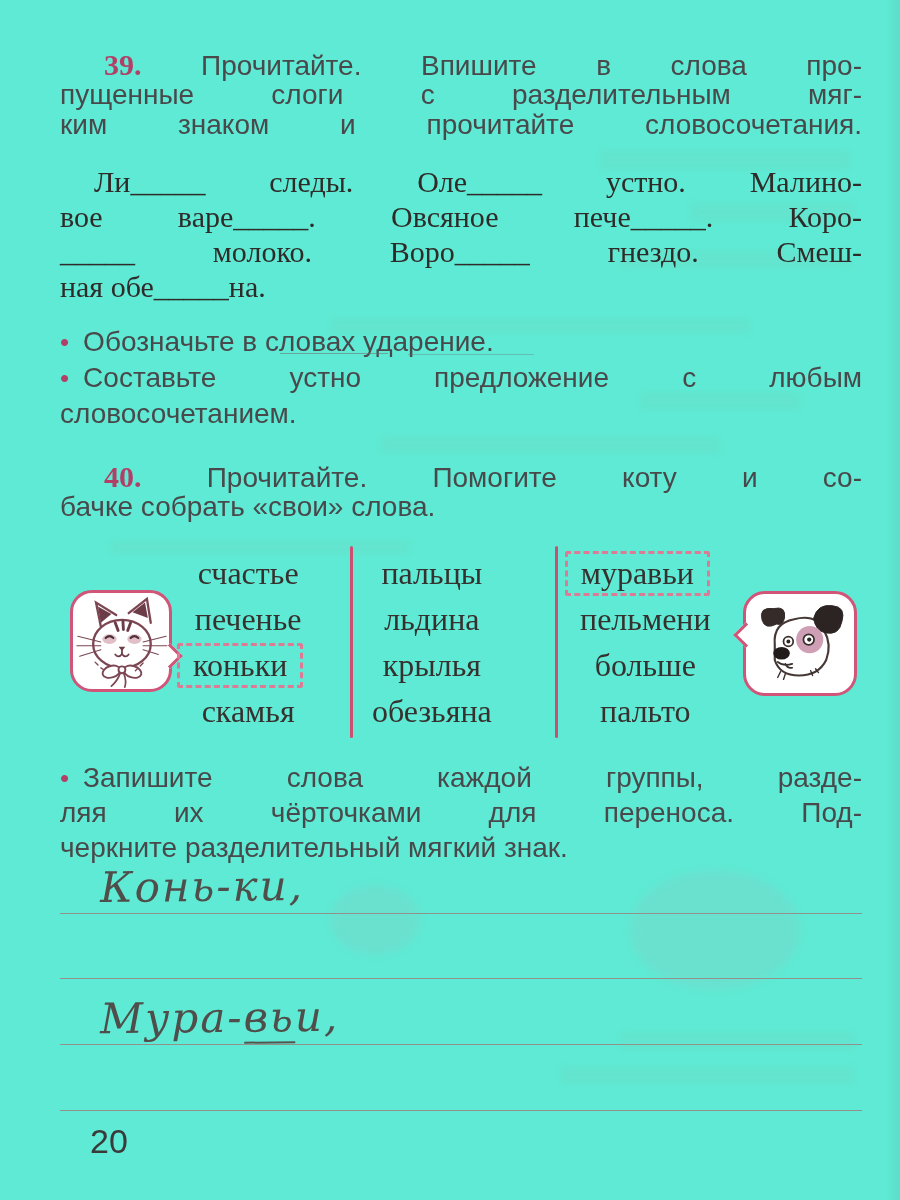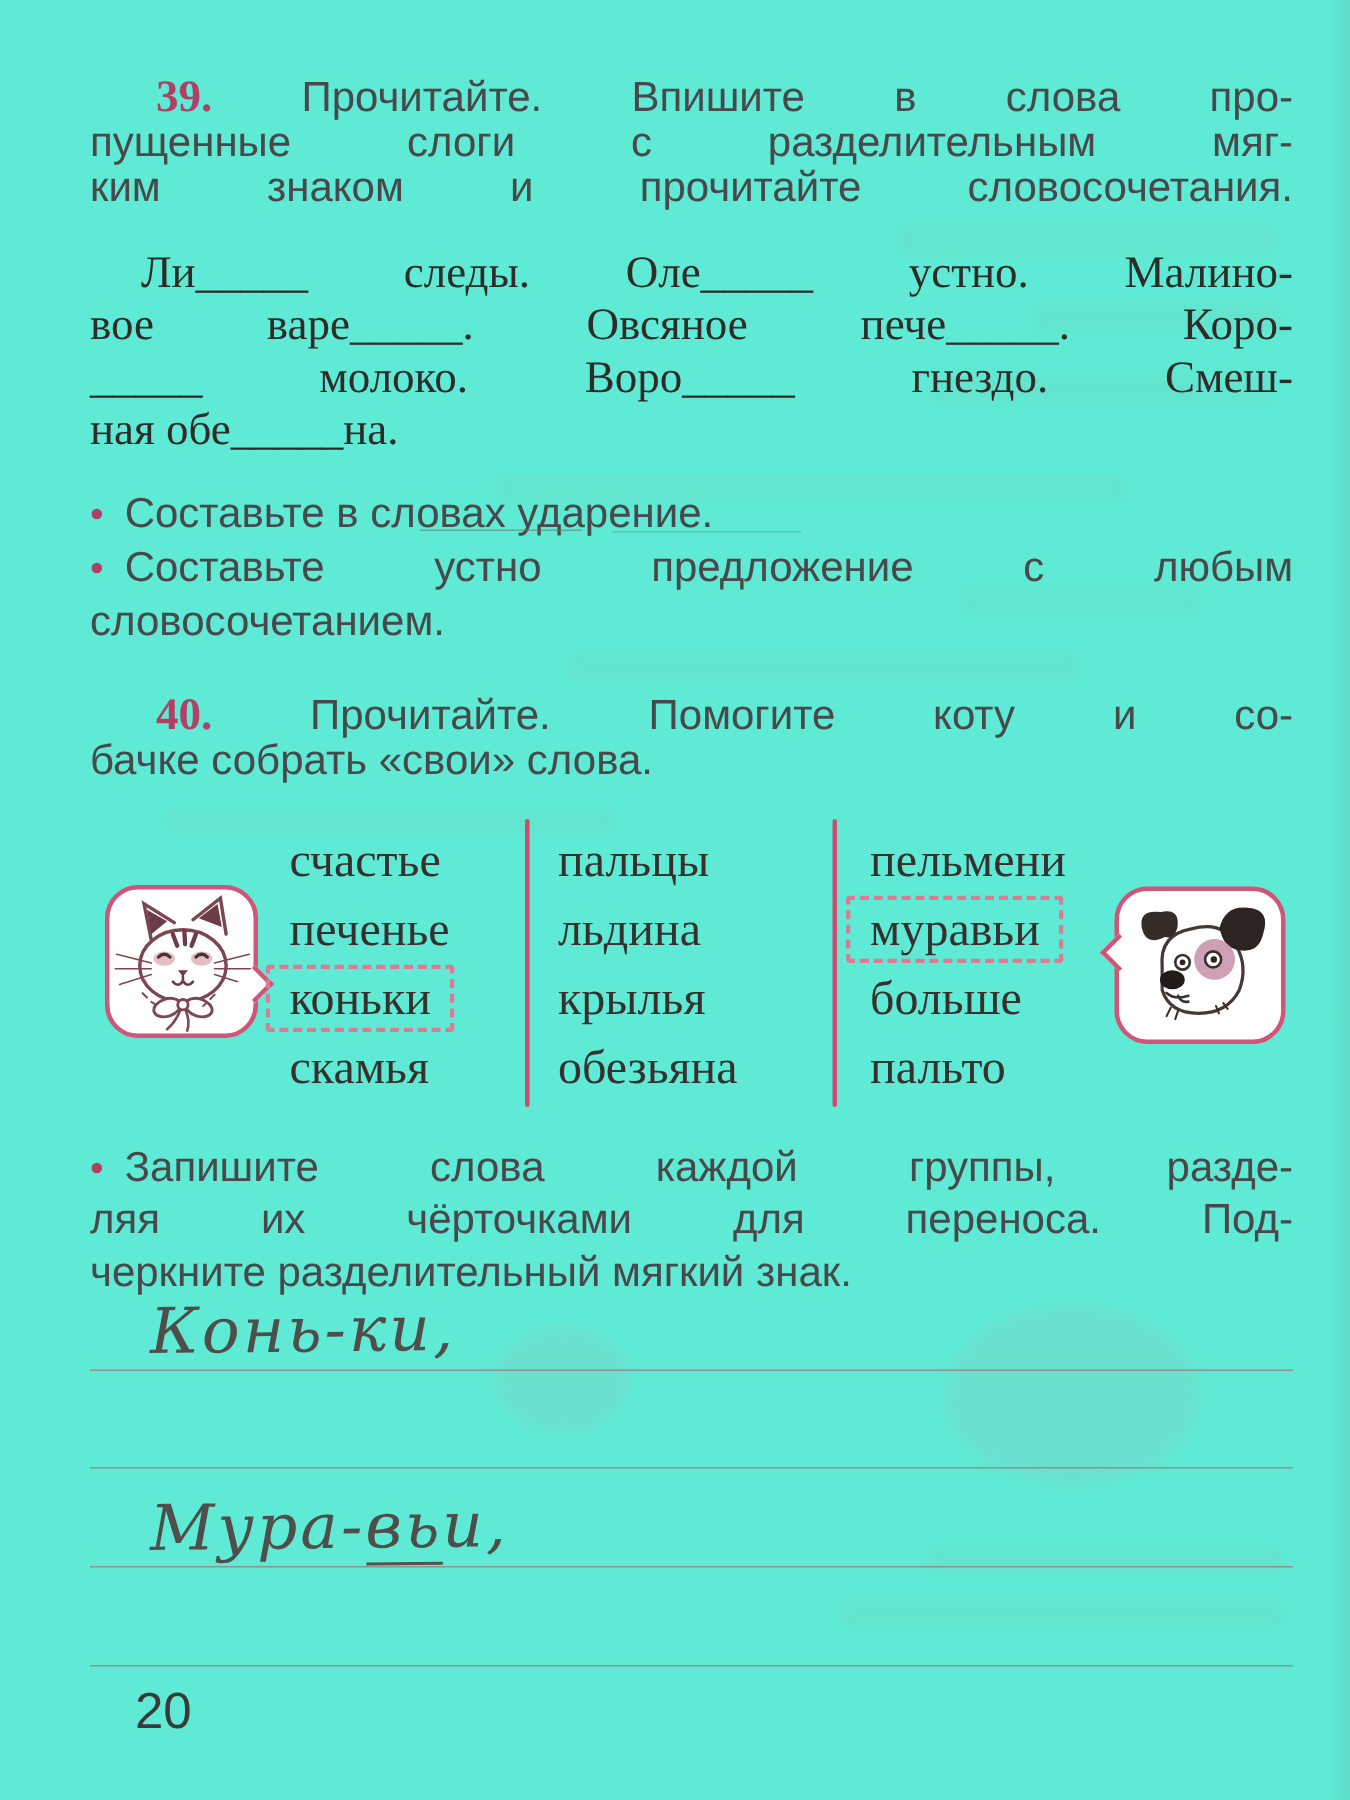--- a/index.html
+++ b/index.html
@@ -13,21 +13,21 @@
   .lns{height:35px;line-height:35px;white-space:nowrap;}
   .lnt{height:36px;line-height:36px;white-space:nowrap;}
   .jl{text-align:justify;text-align-last:justify;white-space:normal;}
   .num{color:#b23f66;font-weight:bold;}
   .bullet{color:#b23f66;margin-right:14px;font-size:26px;}
   .indent1{text-indent:44px;}
   .indent2{text-indent:34px;}
   
   .words{left:60px;top:548px;width:802px;height:192px;}
   .wcol{position:absolute;top:0;}
-  .wrow{height:46px;line-height:46px;font-family:"Liberation Serif",serif;font-size:32px;color:#36312e;white-space:nowrap;}
+  .wrow{height:46px;line-height:46px;font-family:"Liberation Serif",serif;font-size:32px;color:#36312e;white-space:nowrap;text-align:center;}
   .dashedbox{border:3px dashed #dd7b95;border-radius:3px;padding:1px 13px 2px 13px;margin-left:-16px;}
   .vline{position:absolute;top:-2px;width:3px;height:192px;background:#cc4f72;border-radius:2px;}
   .bubble{position:absolute;background:#fff;border:3px solid #d05578;border-radius:22px;}
   .tail{position:absolute;width:15px;height:15px;background:#fff;transform:rotate(45deg);}
   .tail-right{border-top:3px solid #d05578;border-right:3px solid #d05578;}
   .tail-left{border-left:3px solid #d05578;border-bottom:3px solid #d05578;}
   
   .rule{position:absolute;left:60px;width:802px;height:0;border-top:1.6px solid #92928c;}
   .hand{position:absolute;font-family:"DejaVu Serif",serif;font-style:italic;font-size:42px;color:#504e4a;letter-spacing:2px;transform:rotate(-0.6deg);white-space:nowrap;}
   .hand .u{border-bottom:2.5px solid #55534f;}
@@ -64,21 +64,21 @@
   </div>
 
   <div class="abs block serif" style="top:164px;">
     <div class="lns jl indent2">Ли_____ следы. Оле_____ устно. Малино-</div>
     <div class="lns jl">вое варе_____. Овсяное пече_____. Коро-</div>
     <div class="lns jl">_____ молоко. Воро_____ гнездо. Смеш-</div>
     <div class="lns">ная обе_____на.</div>
   </div>
 
   <div class="abs block sans" style="top:324px;">
-    <div class="lnt"><span class="bullet">•</span><span>Составьте в словах ударение.</span></div>
+    <div class="lnt"><span class="bullet">•</span><span>Обозначьте в словах ударение.</span></div>
     <div class="lnt jl"><span class="bullet">•</span><span>Составьте устно предложение с любым</span></div>
     <div class="lnt">словосочетанием.</div>
   </div>
 
   <div class="pencil" style="left:280px;top:353px;width:108px;"></div>
   <div class="pencil" style="left:408px;top:354px;width:126px;opacity:0.35;"></div>
 
   <div class="abs block sans" style="top:462px;">
     <div class="ln jl indent1"><span class="num serif" style="font-size:30px;">40.</span> <span>Прочитайте. Помогите коту и со-</span></div>
     <div class="ln">бачке собрать «свои» слова.</div>
@@ -152,22 +152,22 @@
     <div class="wcol" style="left:312px;top:2px;">
       <div class="wrow">пальцы</div>
       <div class="wrow">льдина</div>
       <div class="wrow">крылья</div>
       <div class="wrow">обезьяна</div>
     </div>
 
     <div class="vline" style="left:495px;"></div>
 
     <div class="wcol" style="left:520px;top:2px;">
+      <div class="wrow"><span class="dashedbox">муравьи</span></div>
       <div class="wrow">пельмени</div>
-      <div class="wrow"><span class="dashedbox">муравьи</span></div>
       <div class="wrow">больше</div>
       <div class="wrow">пальто</div>
     </div>
 
     <div class="bubble" style="left:683px;top:43px;width:108px;height:99px;">
       <div>
         <svg width="108" height="99" viewBox="0 0 110 102">
           <path d="M29,52 Q27,30 49,26 Q72,20 80,38 Q88,52 82,68 Q74,84 54,84 Q34,84 29,68 Z" fill="#fff" stroke="#463836" stroke-width="2.2"></path>
           <path d="M31,31 Q19,37 16,27 Q12,13 28,15 Q41,12 39,25 Q37,33 31,31 Z" fill="#352b29" stroke="#352b29"></path>
           <path d="M69,25 Q73,10 88,12 Q103,13 98,29 Q95,43 81,40 Q71,38 69,25 Z" fill="#2c2422" stroke="#2c2422"></path>

